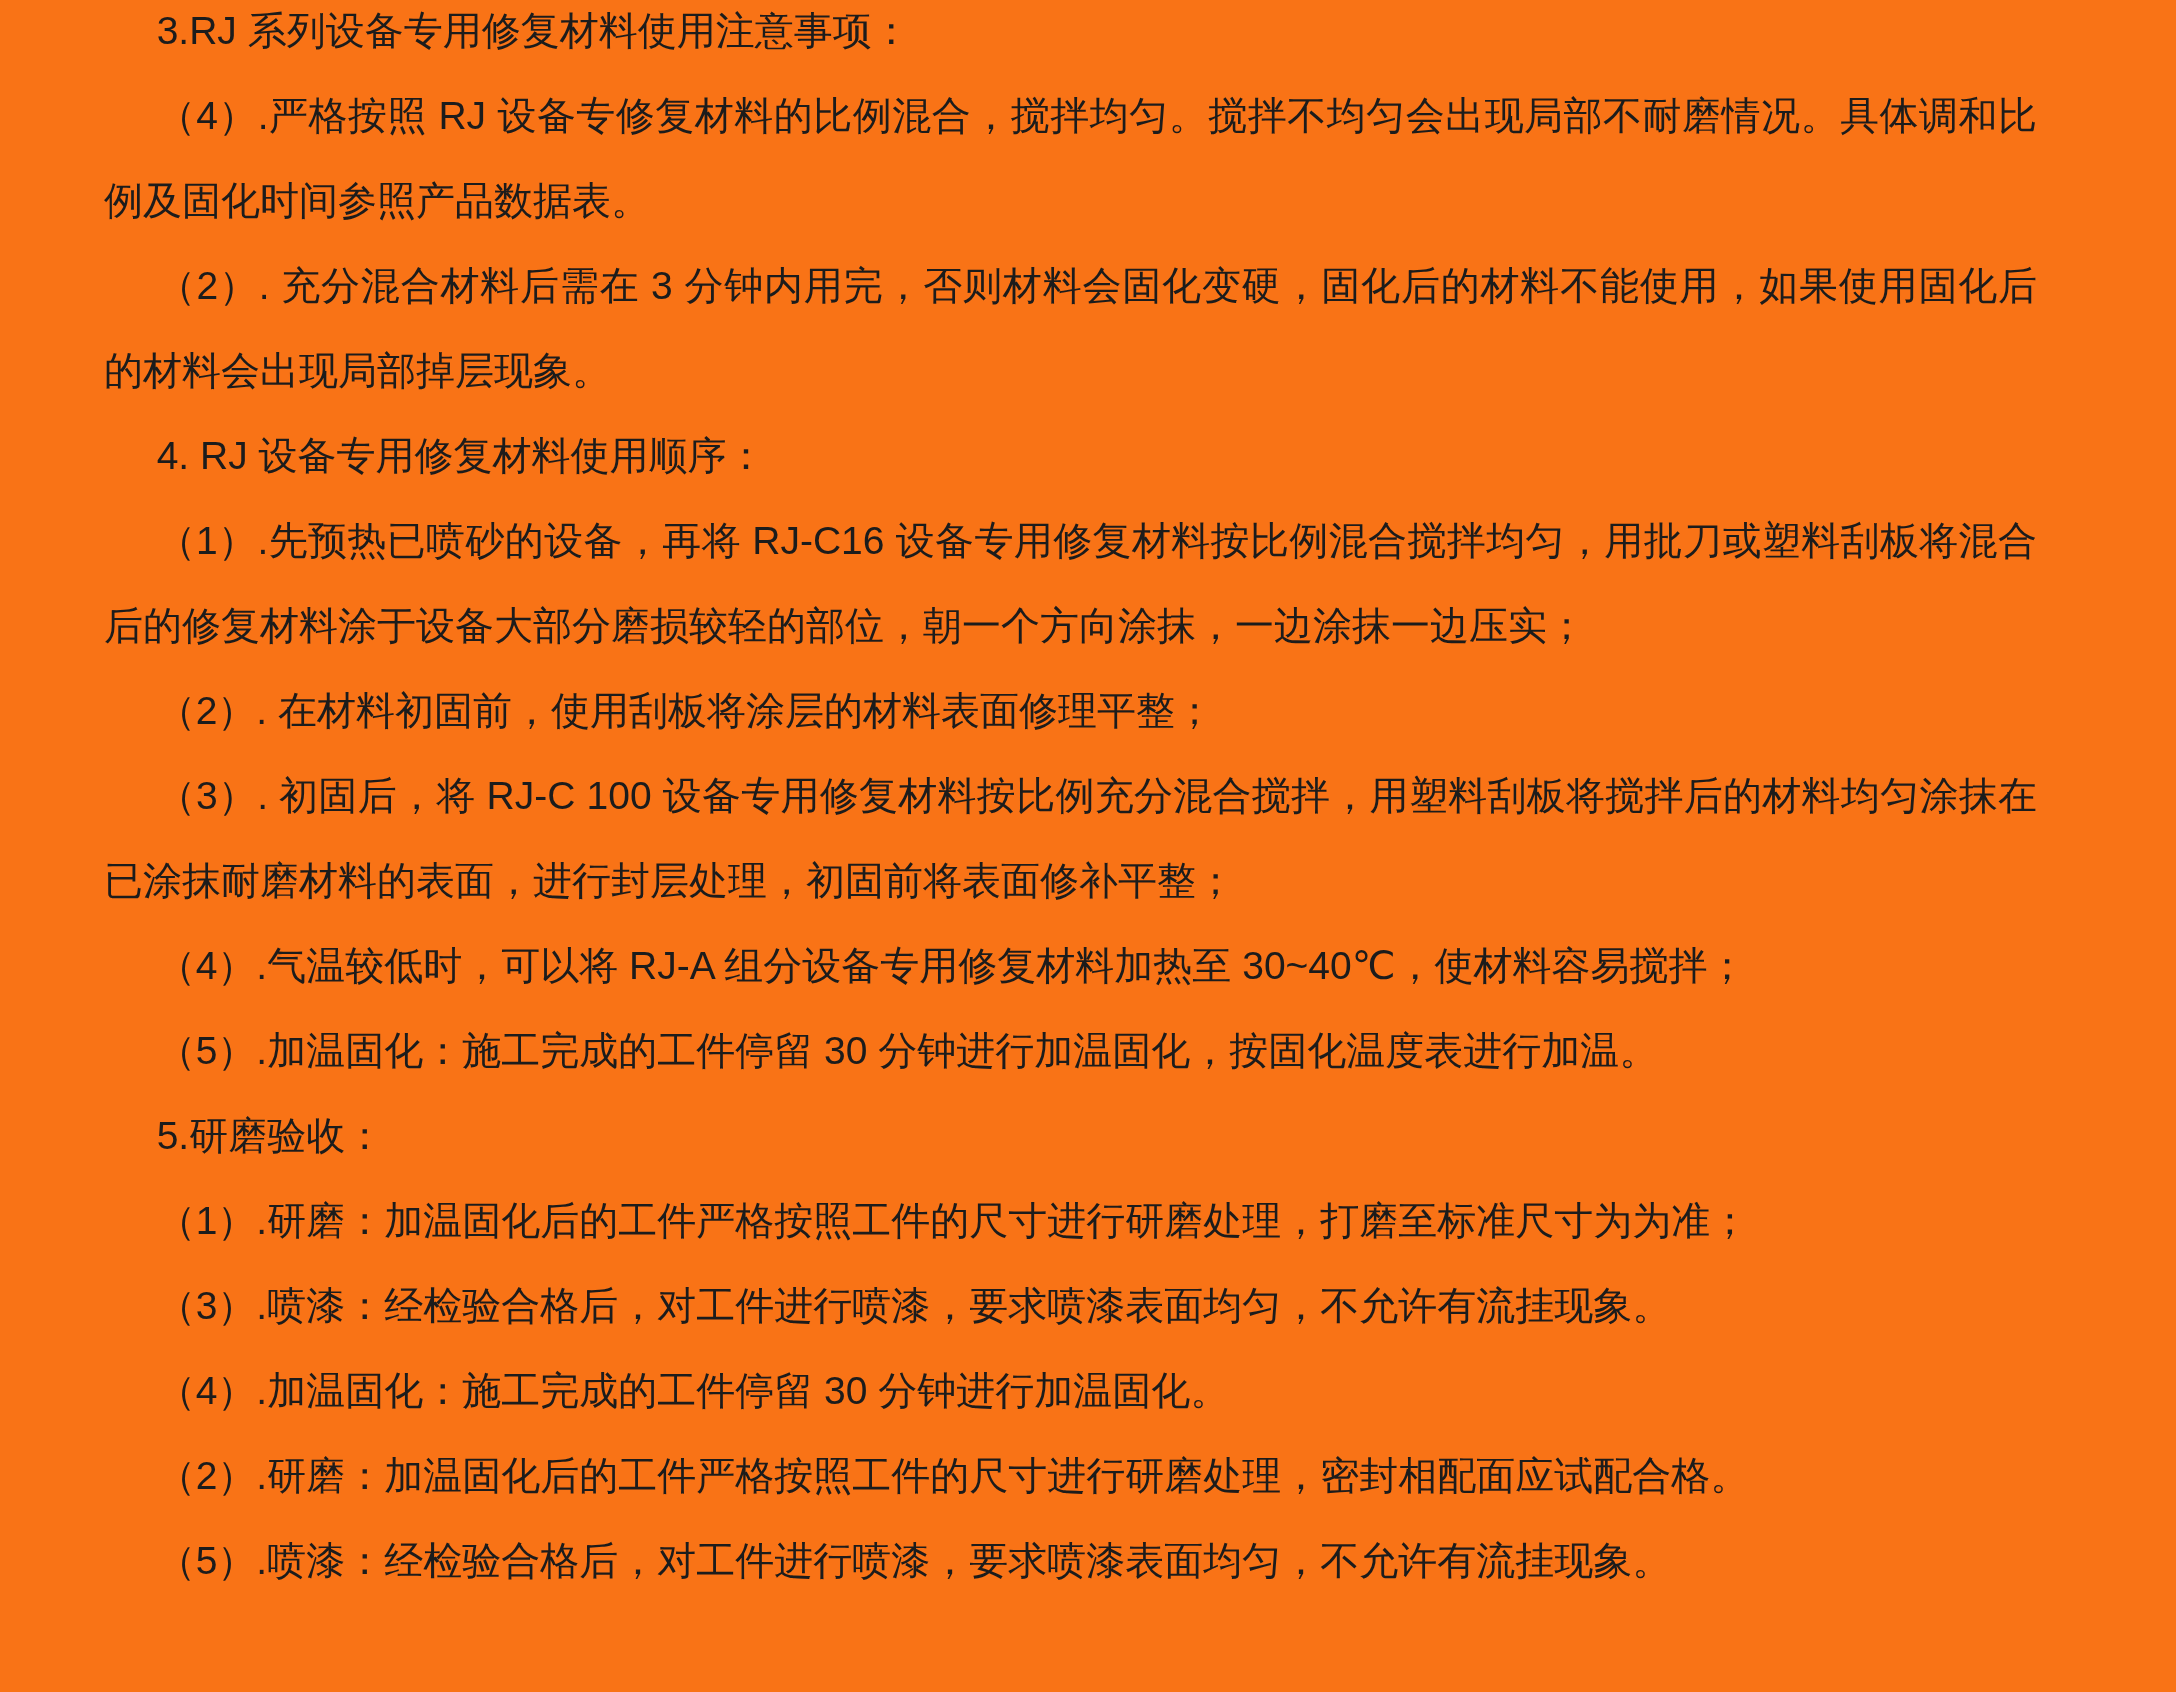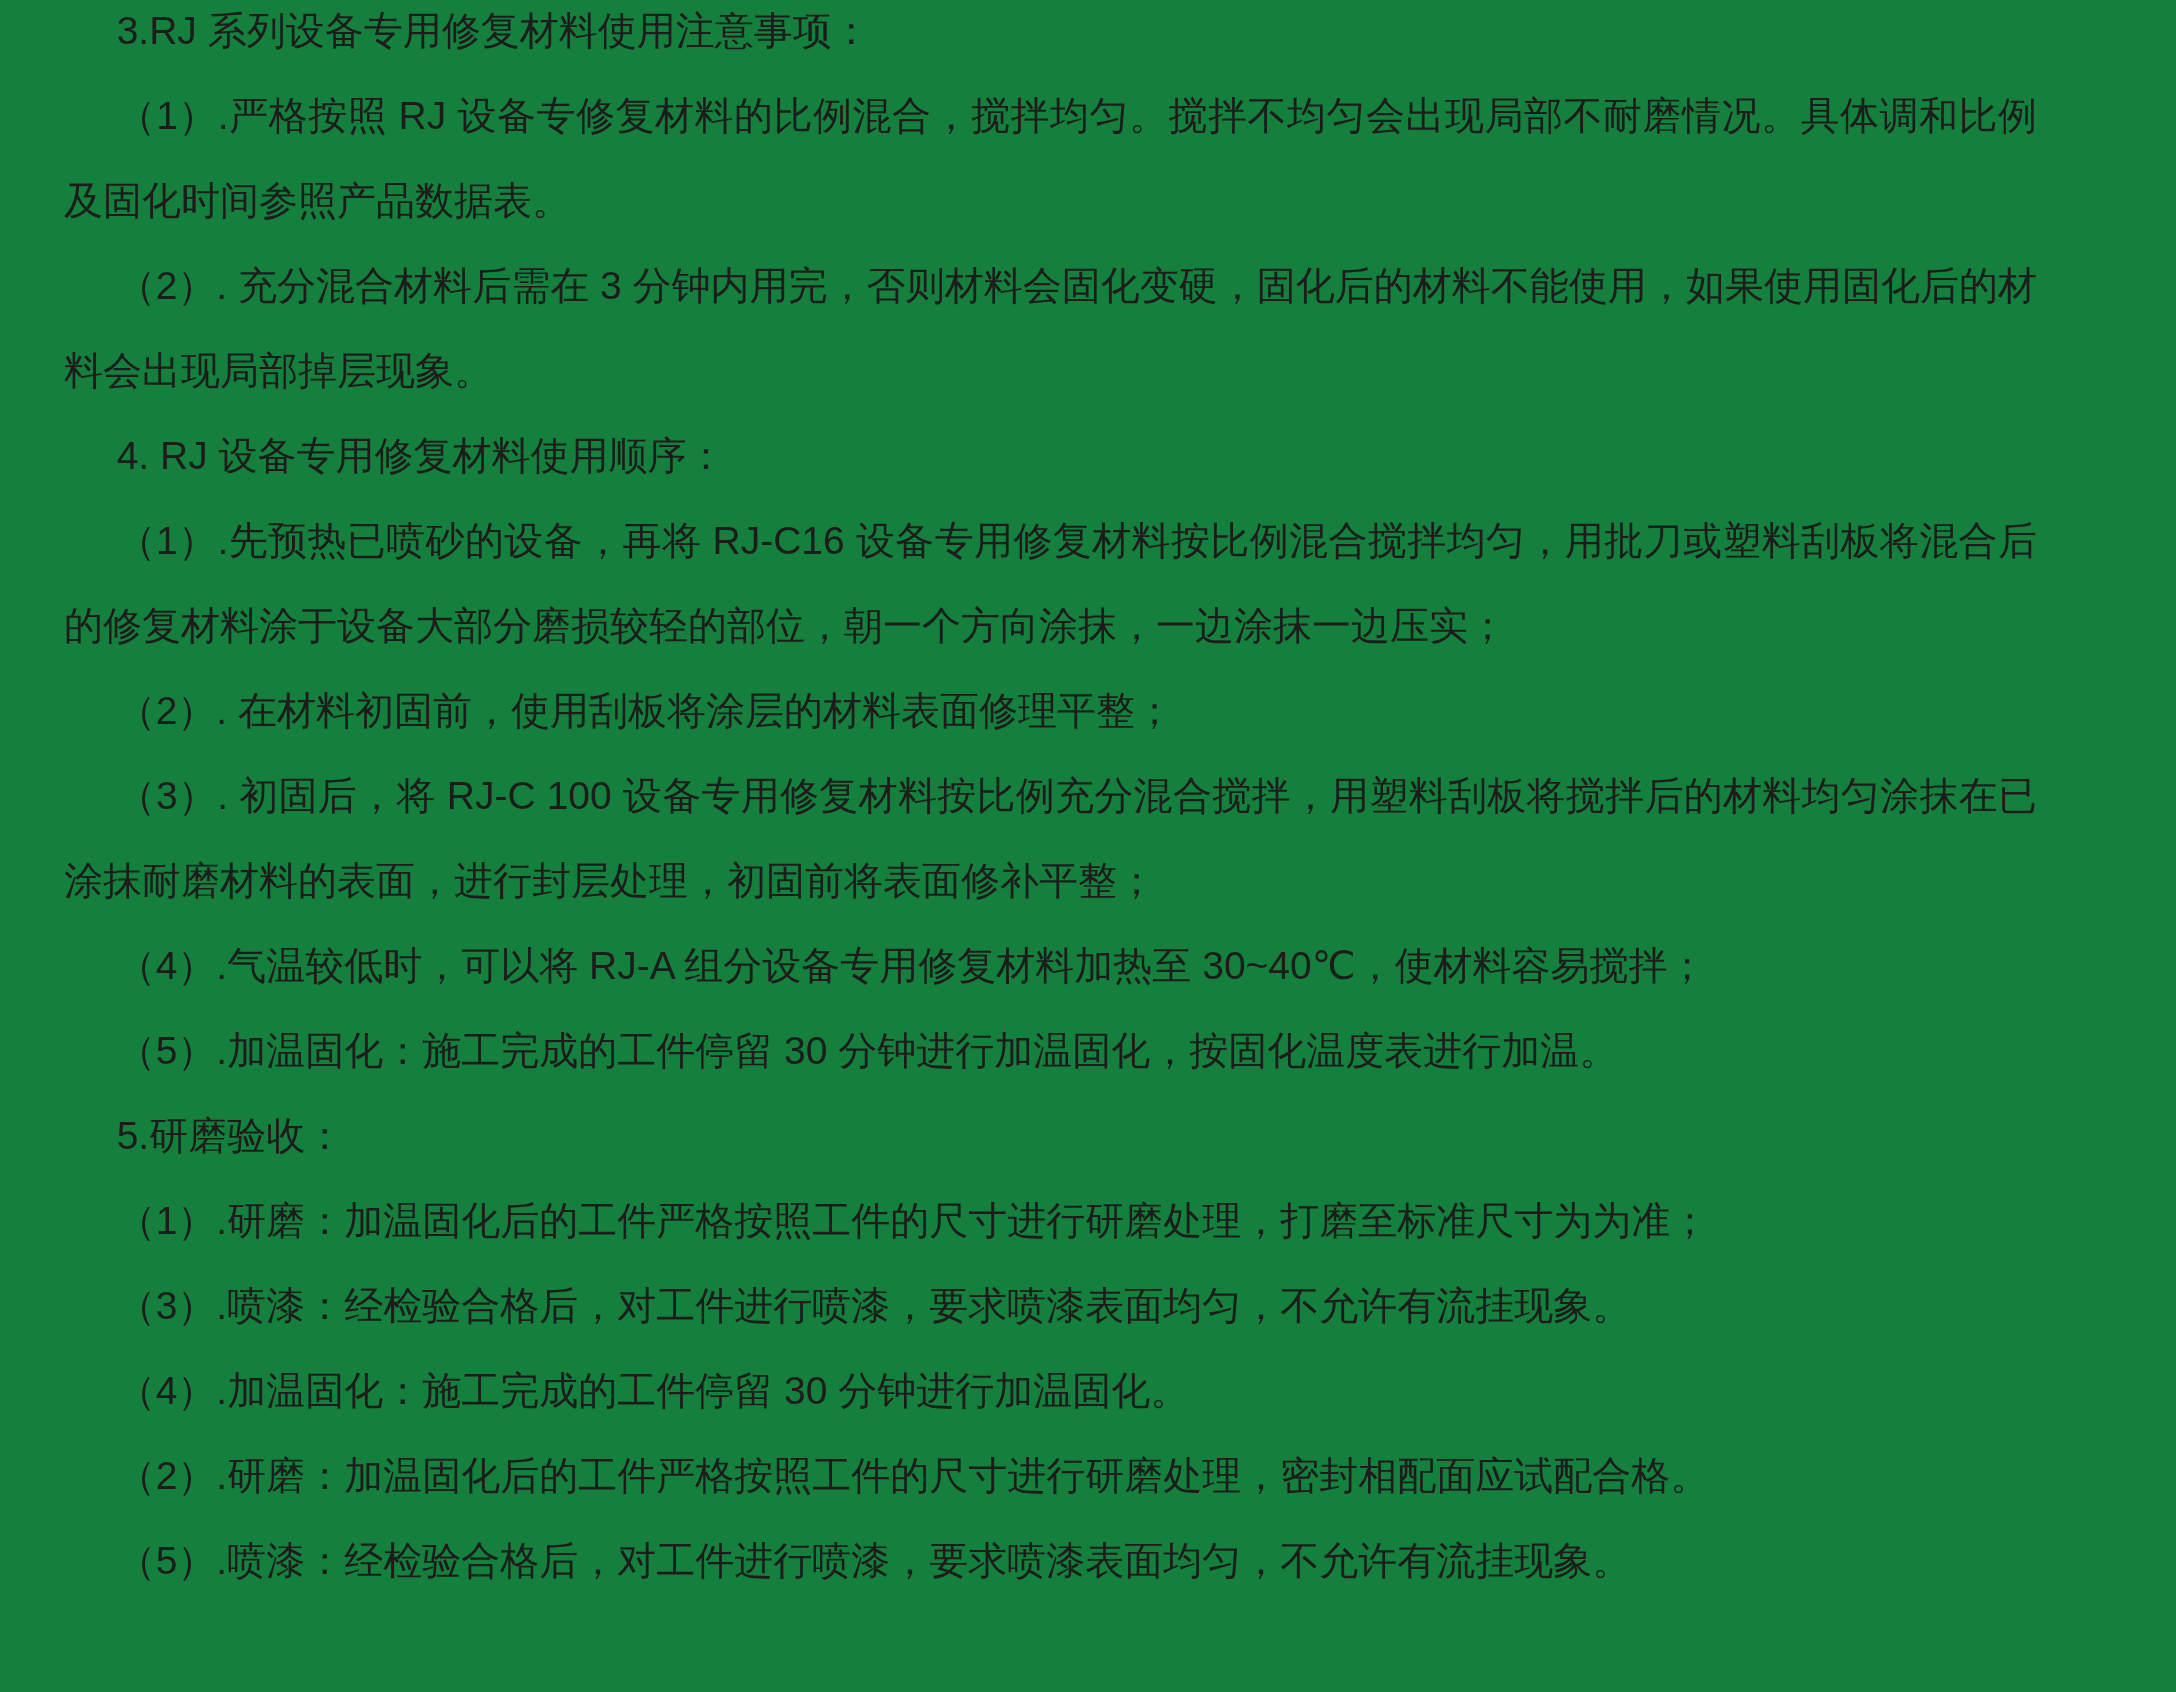--- a/index.html
+++ b/index.html
@@ -9,22 +9,22 @@
   body {
     width: 2176px;
     height: 1692px;
     background: #ffffff;
     overflow: hidden;
   }
   .page {
     box-sizing: border-box;
     width: 2176px;
     height: 1692px;
-    padding: 0 139px 0 64px;
-    background: #15803d;
+    padding: 0 139px 0 104px;
+    background: #f97316;
     overflow: hidden;
   }
   .doc {
     margin-top: -12.3px;
   }
   .doc p {
     margin: 0;
     font-family: "Liberation Sans", "DejaVu Sans", sans-serif;
     font-size: 39px;
     line-height: 85px;
@@ -35,21 +35,21 @@
   .doc p.bold {
     font-weight: bold;
   }
 </style>
 </head>
 <body style="background: rgb(255, 255, 255);">
 
 <div class="page">
   <div class="doc">
       <p style="color: rgb(28, 28, 28);">3.RJ 系列设备专用修复材料使用注意事项：</p>
-      <p style="color: rgb(28, 28, 28);">（1）.严格按照 RJ 设备专修复材料的比例混合，搅拌均匀。搅拌不均匀会出现局部不耐磨情况。具体调和比例及固化时间参照产品数据表。</p>
+      <p style="color: rgb(28, 28, 28);">（4）.严格按照 RJ 设备专修复材料的比例混合，搅拌均匀。搅拌不均匀会出现局部不耐磨情况。具体调和比例及固化时间参照产品数据表。</p>
       <p style="color: rgb(28, 28, 28);">（2）. 充分混合材料后需在 3 分钟内用完，否则材料会固化变硬，固化后的材料不能使用，如果使用固化后的材料会出现局部掉层现象。</p>
       <p style="color: rgb(28, 28, 28);">4. RJ 设备专用修复材料使用顺序：</p>
       <p style="color: rgb(28, 28, 28);">（1）.先预热已喷砂的设备，再将 RJ-C16 设备专用修复材料按比例混合搅拌均匀，用批刀或塑料刮板将混合后的修复材料涂于设备大部分磨损较轻的部位，朝一个方向涂抹，一边涂抹一边压实；</p>
       <p style="color: rgb(28, 28, 28);">（2）. 在材料初固前，使用刮板将涂层的材料表面修理平整；</p>
       <p style="color: rgb(28, 28, 28);">（3）. 初固后，将 RJ-C 100 设备专用修复材料按比例充分混合搅拌，用塑料刮板将搅拌后的材料均匀涂抹在已涂抹耐磨材料的表面，进行封层处理，初固前将表面修补平整；</p>
       <p style="color: rgb(28, 28, 28);">（4）.气温较低时，可以将 RJ-A 组分设备专用修复材料加热至 30~40℃，使材料容易搅拌；</p>
       <p style="color: rgb(28, 28, 28);">（5）.加温固化：施工完成的工件停留 30 分钟进行加温固化，按固化温度表进行加温。</p>
       <p style="color: rgb(28, 28, 28);">5.研磨验收：</p>
       <p style="color: rgb(28, 28, 28);">（1）.研磨：加温固化后的工件严格按照工件的尺寸进行研磨处理，打磨至标准尺寸为为准；</p>
       <p style="color: rgb(28, 28, 28);">（3）.喷漆：经检验合格后，对工件进行喷漆，要求喷漆表面均匀，不允许有流挂现象。</p>

